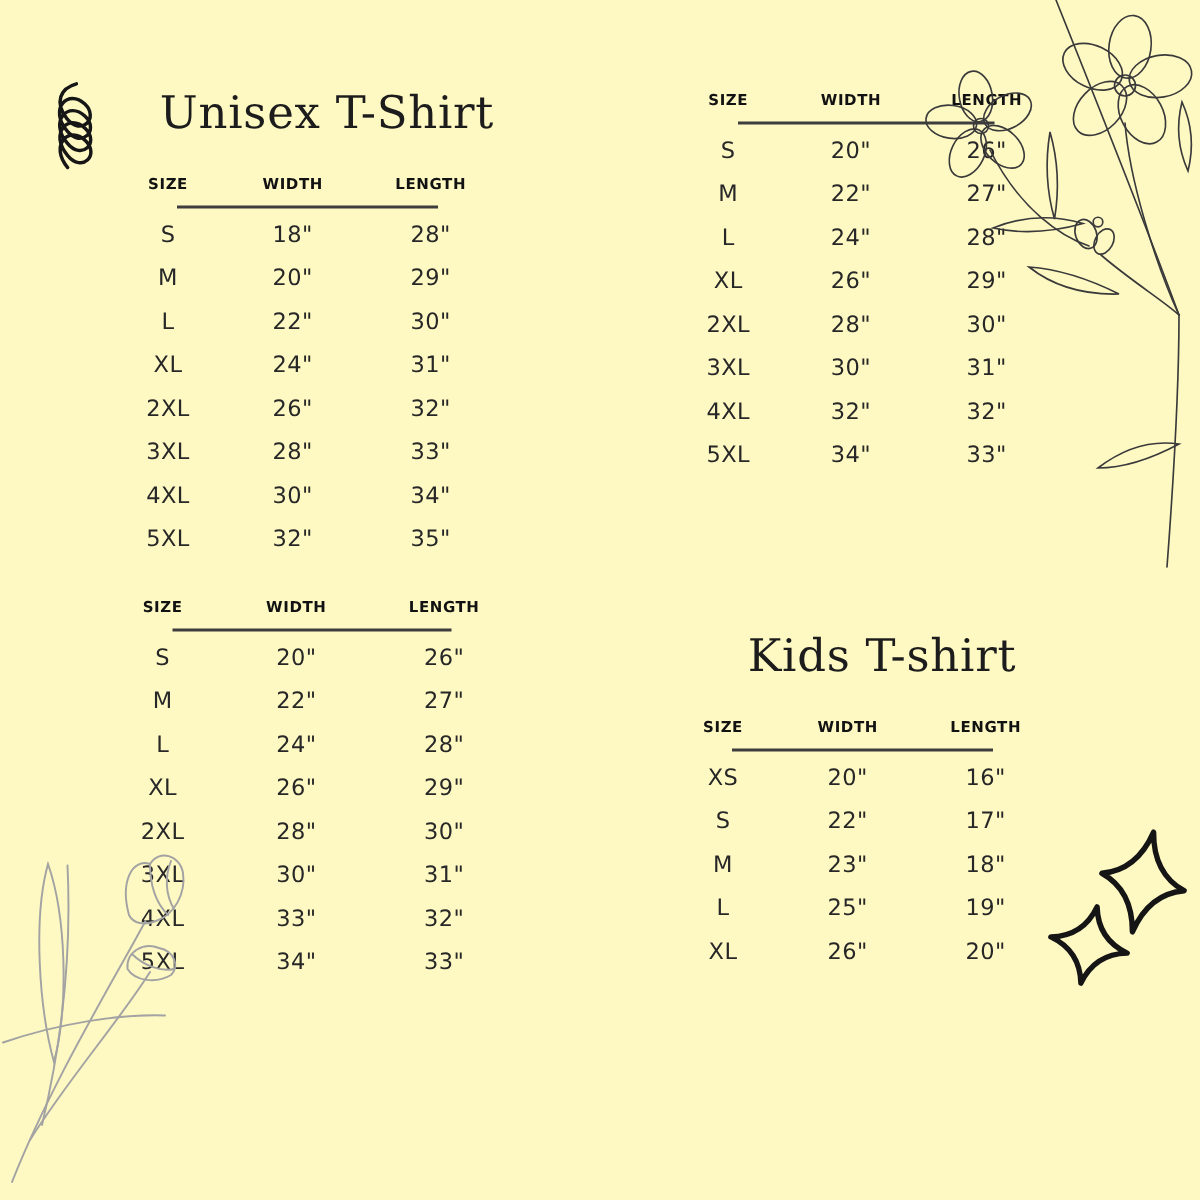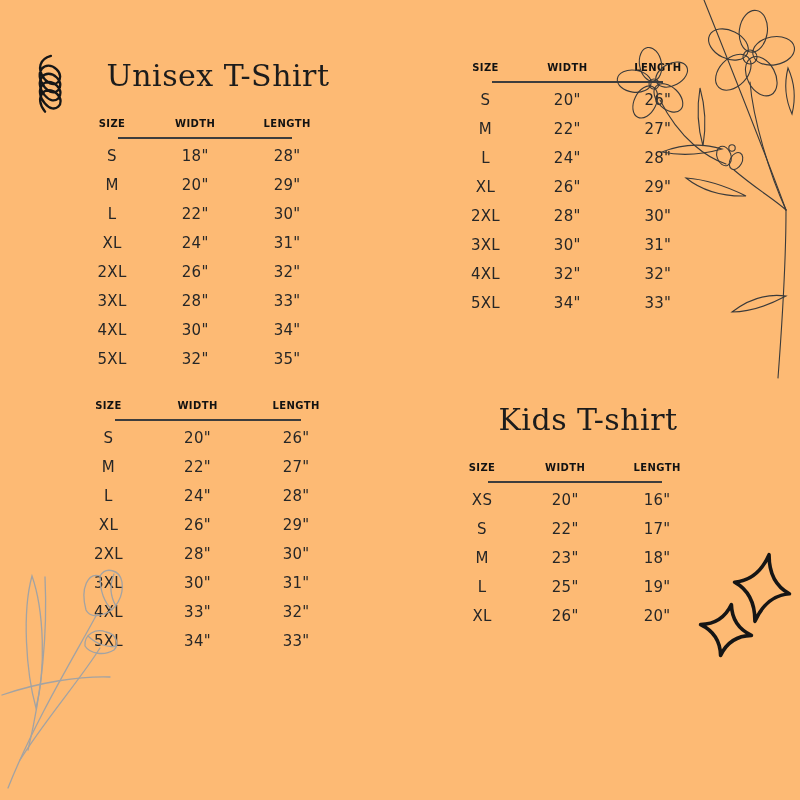--- a/index.html
+++ b/index.html
@@ -1,21 +1,21 @@
 <!DOCTYPE html>
 <html><head>
 <meta charset="utf-8">
 <style>
   html,body { margin:0; padding:0; }
   body {
     width:800px; height:800px; background:#ffffff;
     font-family:"DejaVu Sans", sans-serif; color:#222;
     position:relative; overflow:hidden;
   }
-  .page { position:relative; width:800px; height:800px; background:#fdba74; }
+  .page { position:relative; width:800px; height:800px; background:#fef9c3; }
 
   .chart-section { position:absolute; z-index:1; }
   .chart-title {
     font-family:"DejaVu Serif", serif; font-weight:500;
     font-size:30px; letter-spacing:0.5px; color:#1c1c1c;
     text-align:center; margin:0 0 12px 0; line-height:44px;
     transform:translateX(14px);
   }
   .table-grid { display:grid; grid-template-columns:27% 39% 34%; }
   .th {
@@ -27,21 +27,21 @@
     width:69%; margin-left:16%; margin-top:1px; margin-bottom:2px;
   }
   .td {
     height:29px; display:flex; align-items:center; justify-content:center;
     font-size:15px; color:#272727; letter-spacing:0.3px;
   }
 
   #table-unisex     { left:78px;  top:54px;  width:252px; }
   #table-hoodie     { left:452px; top:54px;  width:248px; }
   #table-sweatshirt { left:72px;  top:392px; width:270px; }
-  #table-kids       { left:448px; top:398px; width:252px; }
+  #table-kids       { left:448px; top:416px; width:252px; }
 
   .doodle { position:absolute; pointer-events:none; z-index:3; }
   #doodle-coil        { left:16px;  top:24px;  }
   #doodle-wildflowers { left:600px; top:0;     }
   #doodle-tulips      { left:0;     top:545px; }
   #doodle-sparkles    { left:680px; top:538px; }
 </style>
 </head>
 <body>
 

